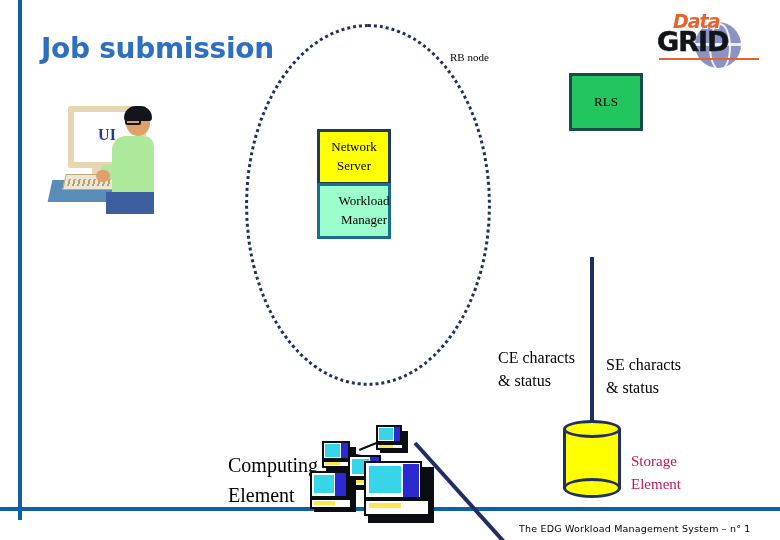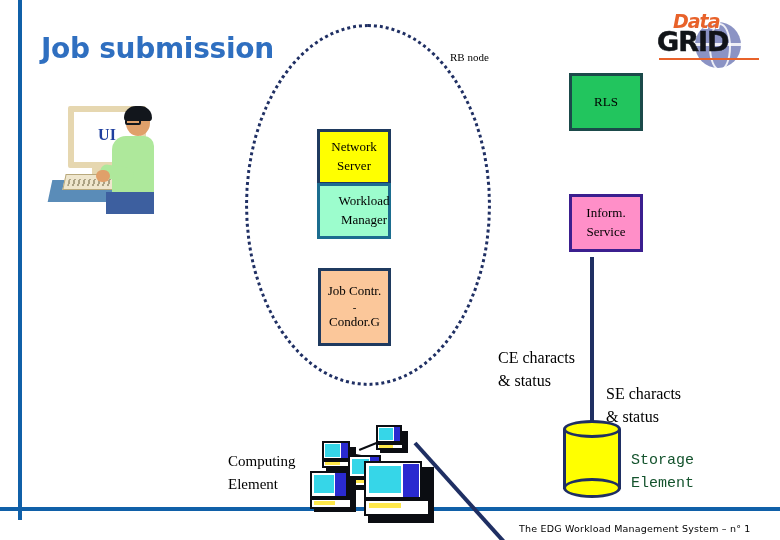--- a/index.html
+++ b/index.html
@@ -139,54 +139,54 @@
   .pc .shadow{position:absolute;left:4px;top:6px;width:100%;height:100%;background:#0b0d12;}
   .pc .mon{position:absolute;left:0;top:0;background:#ffffff;border:2px solid #0b0d12;box-sizing:border-box;}
   .pc .screen{position:absolute;background:#36d6e8;}
   .pc .side{position:absolute;background:#2a2ad0;}
   .pc .base{position:absolute;background:#ffffff;border:2px solid #0b0d12;box-sizing:border-box;}
   .pc .strip{position:absolute;background:#ffe84a;}
   .pc-wire{position:absolute;background:#0b0d12;height:2px;}
 
   .ce-label{
     position:absolute;left:228px;top:450px;
-    font-size:15px;color:#000000;line-height:1.5;
+    font-size:20px;color:#000000;line-height:1.5;
   }
   .ce-label span{display:block;}
 
   
   .se-art{position:absolute;left:563px;top:420px;width:58px;height:82px;}
   .cyl-top{position:absolute;left:0;top:0;width:58px;height:18px;border-radius:50%;
     background:#ffff00;border:3px solid #1f2f63;box-sizing:border-box;}
   .cyl-mid{position:absolute;left:0;top:9px;width:58px;height:60px;background:#ffff00;
     border-left:3px solid #1f2f63;border-right:3px solid #1f2f63;box-sizing:border-box;}
   .cyl-bot{position:absolute;left:0;top:58px;width:58px;height:20px;border-radius:50%;
     background:#ffff00;border:3px solid #1f2f63;box-sizing:border-box;}
   .se-label{
     position:absolute;left:631px;top:450px;
-    font-size:15px;color:#14532d;line-height:1.5;font-family:Liberation Mono, monospace;
+    font-size:15px;color:#be185d;line-height:1.5;
   }
   .se-label span{display:block;}
 
   
   .conn{position:absolute;background:#1f2f63;}
   .conn-ce{
     left:413px;top:443px;width:4px;height:196px;
     transform-origin:top center;
     transform:rotate(-42deg);
   }
   .conn-se{left:590px;top:257px;width:4px;height:164px;}
 
   
   .annot{
     position:absolute;font-size:16px;color:#000000;line-height:1.45;
   }
   .annot span{display:block;white-space:nowrap;}
   .annot-ce{left:498px;top:346px;}
-  .annot-se{left:606px;top:353px;margin-top:29px;}
+  .annot-se{left:606px;top:353px;}
 
   
   .footer{
     position:absolute;left:519px;top:523px;
     font-family:"DejaVu Sans", sans-serif;
     font-size:9.5px;color:#000000;white-space:nowrap;
     letter-spacing:.2px;
   }
 </style>
 </head>
@@ -227,34 +227,25 @@
   <div class="box box-ns">
     <span>Network</span>
     <span>Server</span>
   </div>
 
   <div class="box box-wm">
     <span>Workload</span>
     <span>Manager</span>
   </div>
 
-  <div class="box box-jc">
-    <span>Job Contr.</span>
-    <span class="jc-dash">-</span>
-    <span>Condor.G</span>
-  </div>
 
   <div class="box box-rls">
     <span>RLS</span>
   </div>
 
-  <div class="box box-is">
-    <span>Inform.</span>
-    <span>Service</span>
-  </div>
 
   <div class="conn conn-ce"></div>
   <div class="conn conn-se"></div>
 
   <div class="annot annot-ce">
     <span>CE characts</span>
     <span>&amp; status</span>
   </div>
   <div class="annot annot-se">
     <span>SE characts</span>

